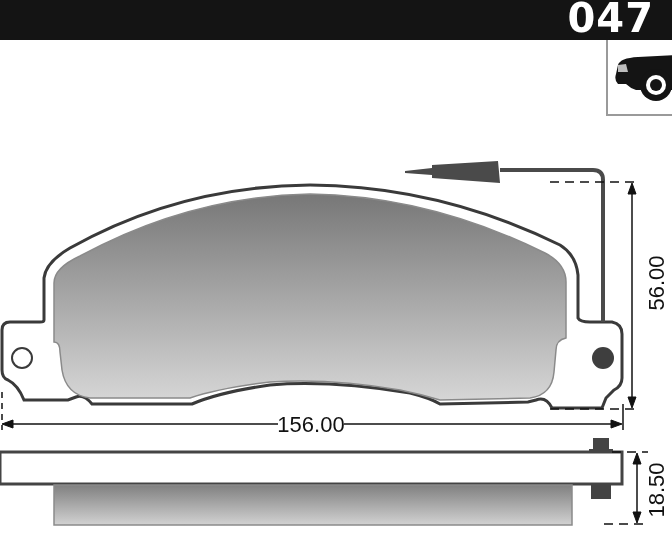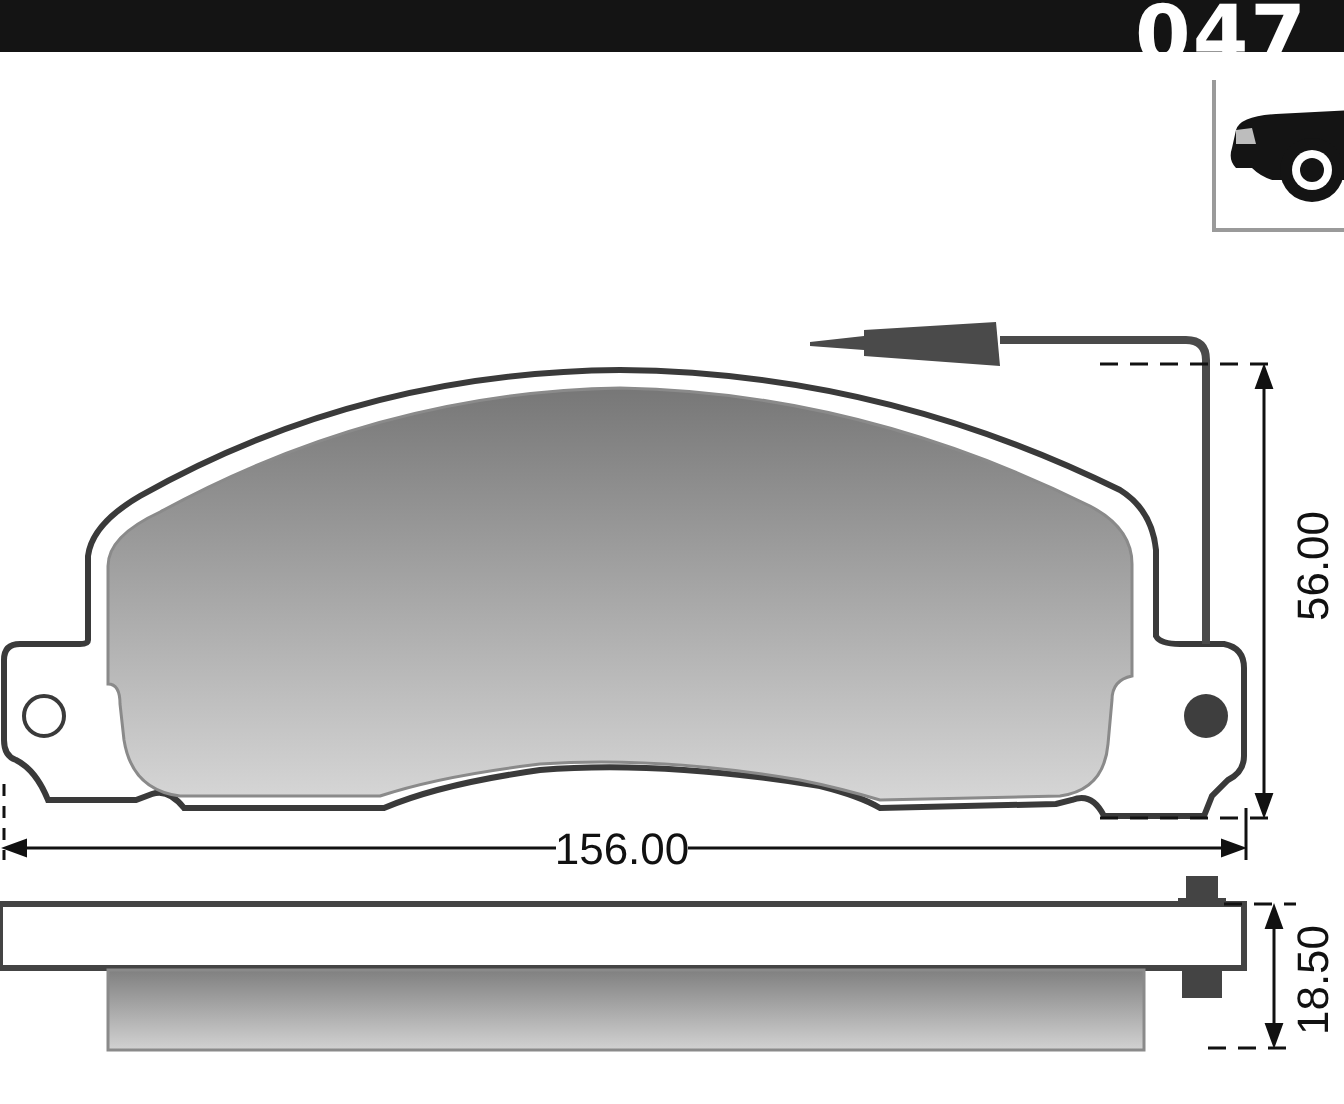--- a/index.html
+++ b/index.html
@@ -1,17 +1,17 @@
 <!DOCTYPE html>
 <html><head>
 <meta charset="utf-8">
 <style>
   html,body{margin:0;padding:0;background:#fff;}
   body{width:672px;height:552px;position:relative;overflow:hidden;font-family:"Liberation Sans",sans-serif;}
-  .header{position:absolute;left:0;top:0;width:672px;height:26px;background:#141414;text-align:right;}
+  .header{position:absolute;left:0;top:0;width:672px;height:40px;background:#141414;text-align:right;}
   .code{position:absolute;right:18px;top:-6px;color:#fff;font-family:"DejaVu Sans",sans-serif;font-weight:bold;font-size:40px;letter-spacing:1px;line-height:48px;}
   .iconbox{position:absolute;left:606px;top:40px;width:70px;height:76px;border-left:2px solid #9a9a9a;border-bottom:2px solid #9a9a9a;box-sizing:border-box;}
   svg.drawing{position:absolute;left:0;top:0;}
   .dimtxt{font-family:"Liberation Sans",sans-serif;font-size:22px;fill:#111;}
 </style>
 </head>
 <body>
 
 <div class="header">
   <span class="code">047</span>

